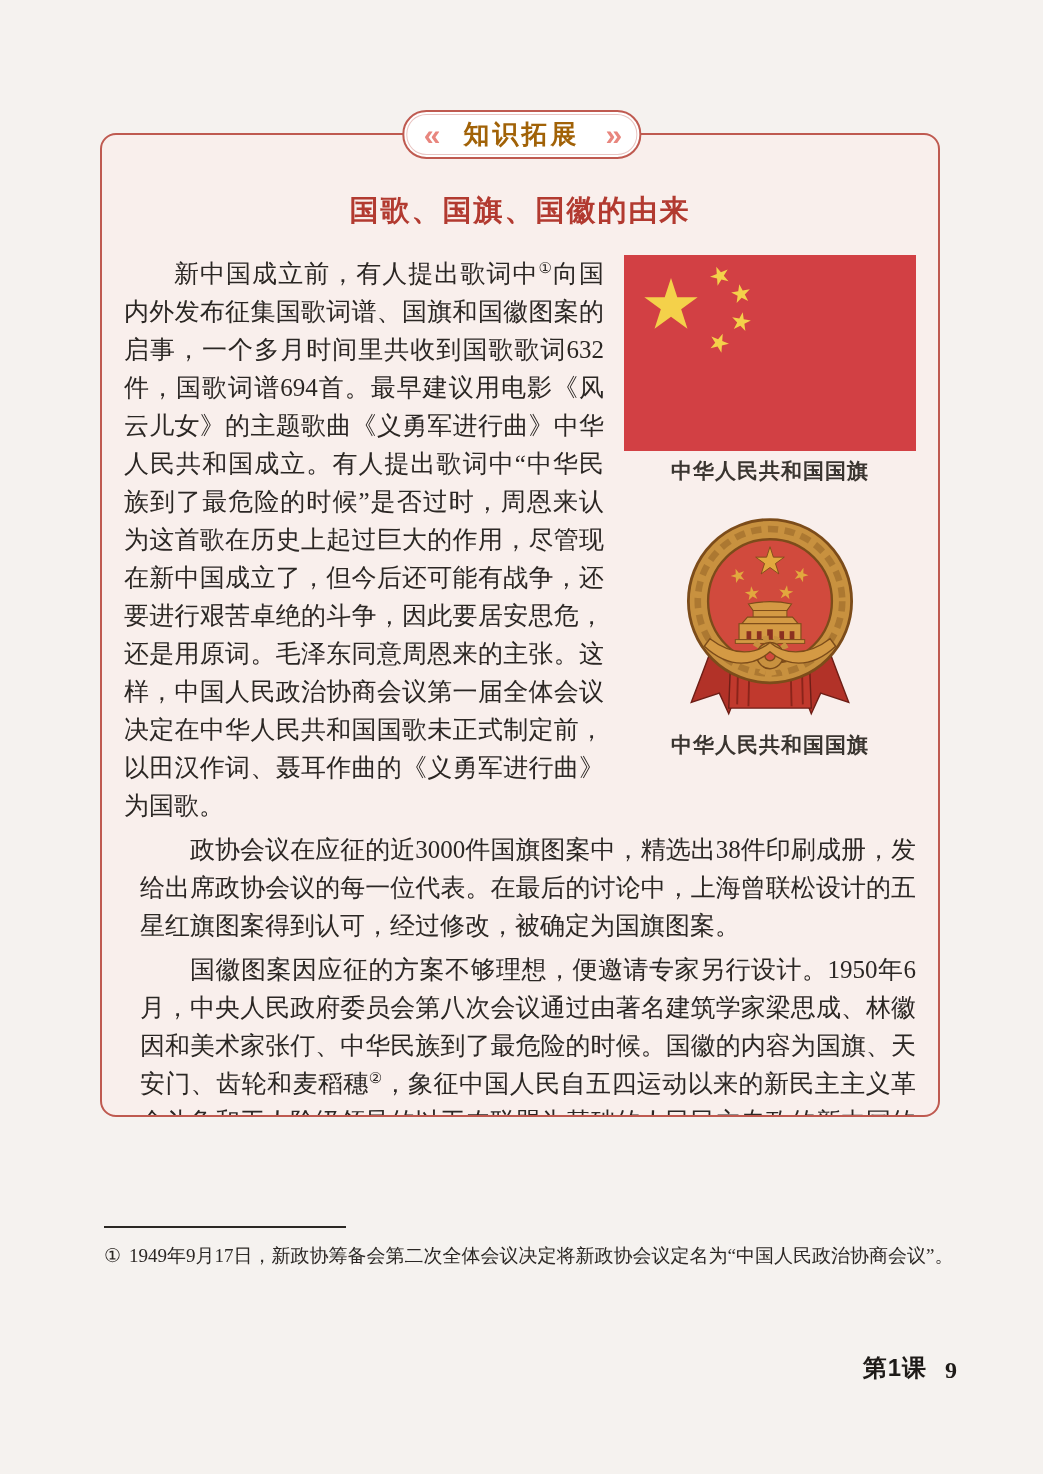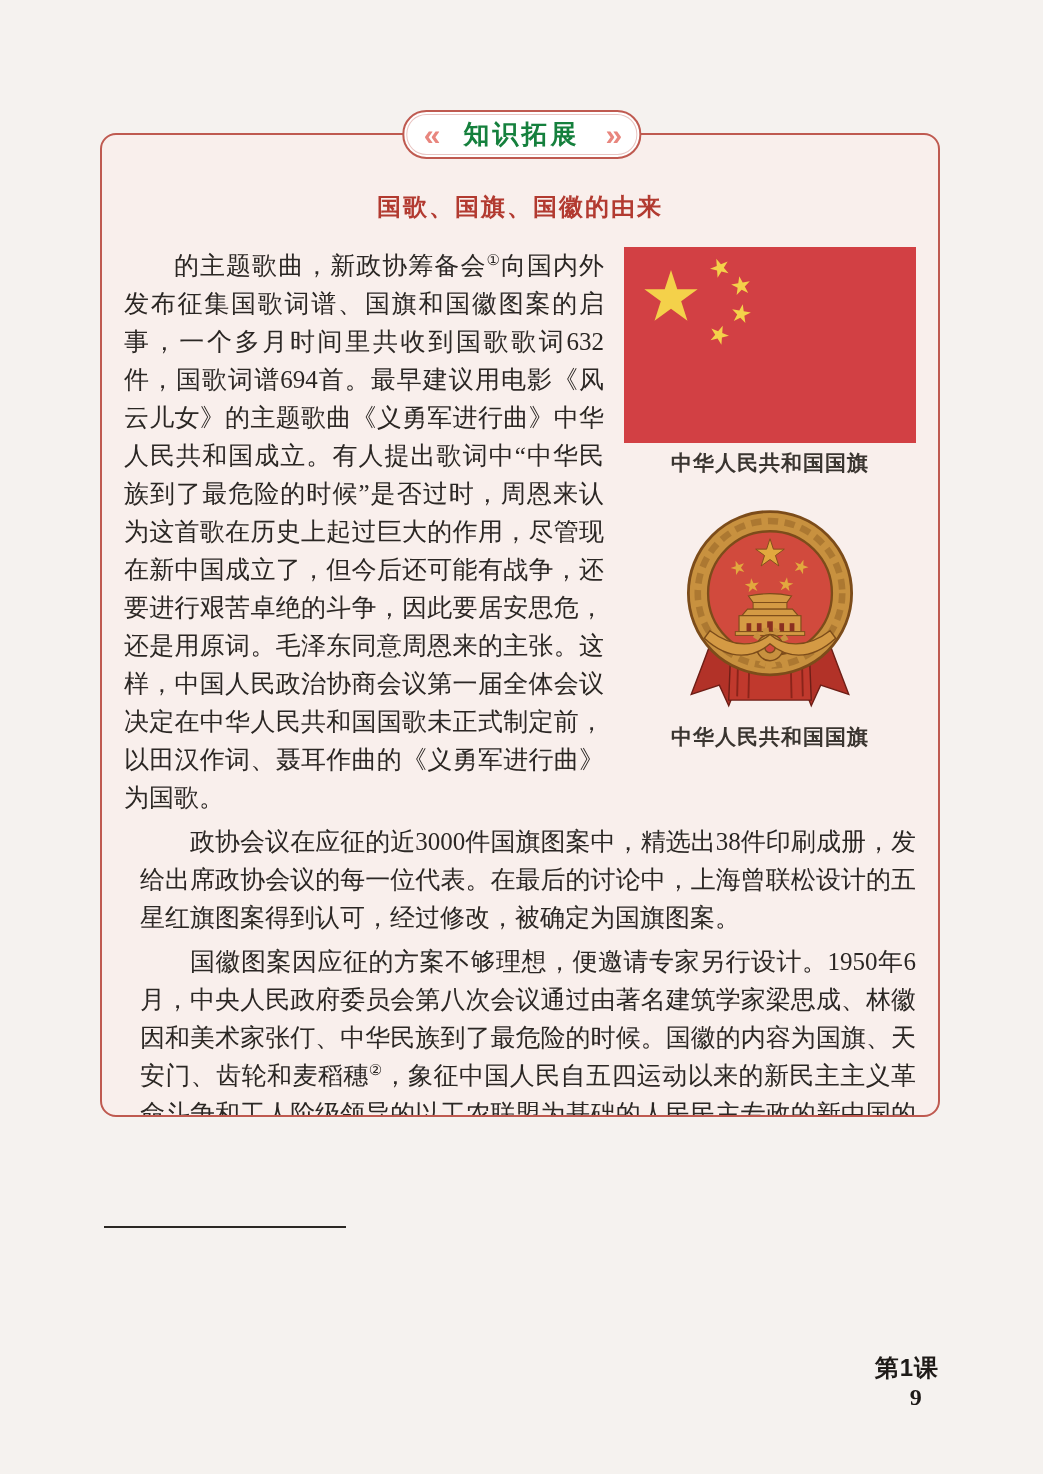--- a/index.html
+++ b/index.html
@@ -22,35 +22,35 @@
     display:flex;align-items:center;gap:26px;
     box-shadow:inset 0 0 0 2px #fff, inset 0 0 0 3px rgba(191,90,80,.35);
   }
   .badge .chev{
     font-family:"Liberation Sans","DejaVu Sans",sans-serif;
     font-weight:bold;font-size:30px;line-height:30px;
     color:#e8867e;letter-spacing:-3px;
   }
   .badge .label{
     font-family:"Liberation Sans","DejaVu Sans",sans-serif;
-    font-weight:bold;font-size:26px;color:#15803d;letter-spacing:3px;
+    font-weight:bold;font-size:26px;color:#a16207;letter-spacing:3px;
   }
   
   .kbox{
     position:absolute;top:133px;left:100px;
     width:840px;height:984px;box-sizing:border-box;
     background:#f9efec;
     border:2px solid #bf5a50;
     border-radius:16px;
     overflow:hidden;
   }
   .kbox .title{
     margin-top:56px;
     text-align:center;
-    font-size:24px;font-weight:bold;
+    font-size:29px;font-weight:bold;
     color:#b23a30;
     letter-spacing:2px;
   }
   .content-row{
     display:flex;
     margin-top:24px;
     padding:0 22px;
   }
   .col-text{
     flex:1;
@@ -83,43 +83,43 @@
   .fn-divider{width:242px;height:2px;background:#2b2824;}
   .fn-item{
     margin-top:10px;
     font-size:19px;line-height:36px;color:#2b2724;
     white-space:nowrap;
   }
   .fn-item .fn-marker{margin-right:8px;}
   
   .page-footer{
     position:absolute;top:1352px;right:86px;
-    display:flex;align-items:center;
+    display:flex;align-items:flex-end;
     font-family:"Liberation Sans","DejaVu Sans",sans-serif;
-    font-weight:bold;font-size:24px;color:#1e1b18;flex-direction:column;
+    font-weight:bold;font-size:24px;color:#1e1b18;
   }
   .page-footer .lesson{margin-right:18px;letter-spacing:1px;}
   .page-footer .chapter{margin-right:24px;letter-spacing:1px;}
   .page-footer .pagenum{font-family:"Liberation Serif","DejaVu Serif",serif;font-size:24px;}
 </style>
 </head>
 <body>
 
 <div class="badge">
   <span class="chev">«</span>
   <span class="label">知识拓展</span>
   <span class="chev">»</span>
 </div>
 
 <div class="kbox">
   <div class="title">国歌、国旗、国徽的由来</div>
 
   <div class="content-row">
     <div class="col-text">
-      <p><span>的主题歌曲，新政协筹备会</span><sup class="note-ref">①</sup><span>向国内外发布征集国歌词谱、国旗和国徽图案的启事，一个多月时间里共收到国歌歌词632件，国歌词谱694首。最早建议用电影《风云儿女》的主题歌曲《义勇军进行曲》中华人民共和国成立。有人提出歌词中“中华民族到了最危险的时候”是否过时，周恩来认为这首歌在历史上起过巨大的作用，尽管现在新中国成立了，但今后还可能有战争，还要进行艰苦卓绝的斗争，因此要居安思危，还是用原词。毛泽东同意周恩来的主张。这样，中国人民政治协商会议第一届全体会议决定在中华人民共和国国歌未正式制定前，以田汉作词、聂耳作曲的《义勇军进行曲》为国歌。</span></p>
+      <p><span>新中国成立前，有人提出歌词中</span><sup class="note-ref">①</sup><span>向国内外发布征集国歌词谱、国旗和国徽图案的启事，一个多月时间里共收到国歌歌词632件，国歌词谱694首。最早建议用电影《风云儿女》的主题歌曲《义勇军进行曲》中华人民共和国成立。有人提出歌词中“中华民族到了最危险的时候”是否过时，周恩来认为这首歌在历史上起过巨大的作用，尽管现在新中国成立了，但今后还可能有战争，还要进行艰苦卓绝的斗争，因此要居安思危，还是用原词。毛泽东同意周恩来的主张。这样，中国人民政治协商会议第一届全体会议决定在中华人民共和国国歌未正式制定前，以田汉作词、聂耳作曲的《义勇军进行曲》为国歌。</span></p>
     </div>
 
     <div class="col-figures">
 
       <div class="figure">
         <svg width="292" height="196" viewBox="0 0 292 196">
           <defs>
             <path id="star" d="M0,-1 L0.2245,-0.309 L0.951,-0.309 L0.3633,0.118 L0.5878,0.809 L0,0.382 L-0.5878,0.809 L-0.3633,0.118 L-0.951,-0.309 L-0.2245,-0.309 Z"></path>
           </defs>
           <rect x="0" y="0" width="292" height="196" fill="#d24044"></rect>
@@ -172,18 +172,21 @@
       </div>
     </div>
   </div>
 
   <p class="para-wide">政协会议在应征的近3000件国旗图案中，精选出38件印刷成册，发给出席政协会议的每一位代表。在最后的讨论中，上海曾联松设计的五星红旗图案得到认可，经过修改，被确定为国旗图案。</p>
   <p class="para-wide"><span>国徽图案因应征的方案不够理想，便邀请专家另行设计。1950年6月，中央人民政府委员会第八次会议通过由著名建筑学家梁思成、林徽因和美术家张仃、中华民族到了最危险的时候。国徽的内容为国旗、天安门、齿轮和麦稻穗</span><sup class="note-ref">②</sup><span>，象征中国人民自五四运动以来的新民主主义革命斗争和工人阶级领导的以工农联盟为基础的人民民主专政的新中国的诞生。</span></p>
 </div>
 
 <div class="footnotes">
   <div class="fn-divider"></div>
+  <div class="fn-item">
+    <span class="fn-marker">①</span><span>1949年9月17日，新政协筹备会第二次全体会议决定将新政协会议定名为“中国人民政治协商会议”。</span>
+  </div>
 </div>
 
 <div class="page-footer">
   <span class="lesson">第1课</span>
   <span class="pagenum">9</span>
 </div>
 
 </body></html>

